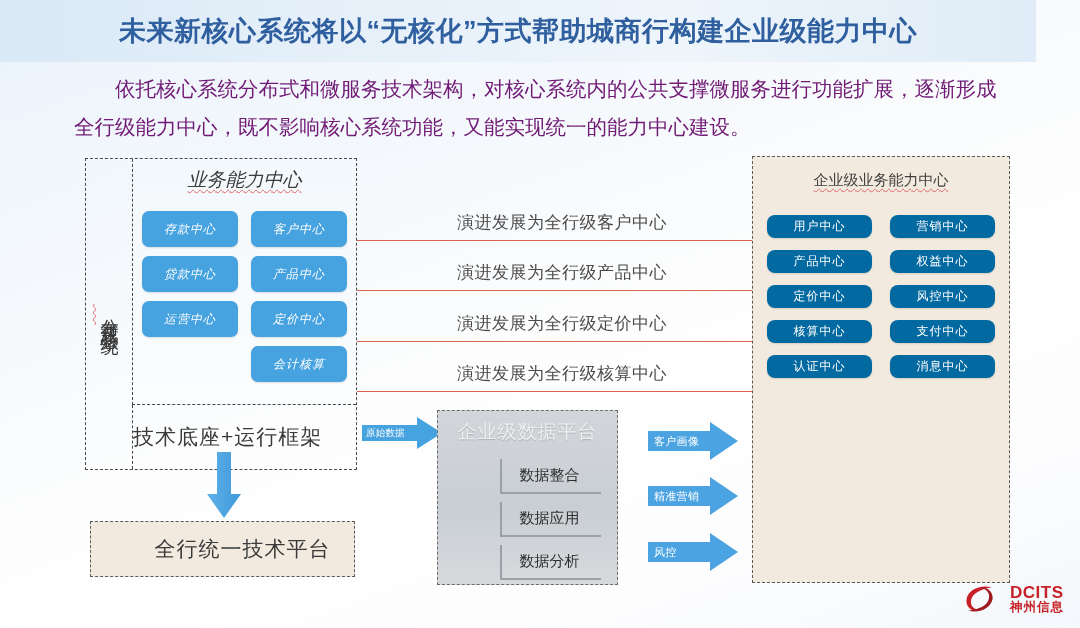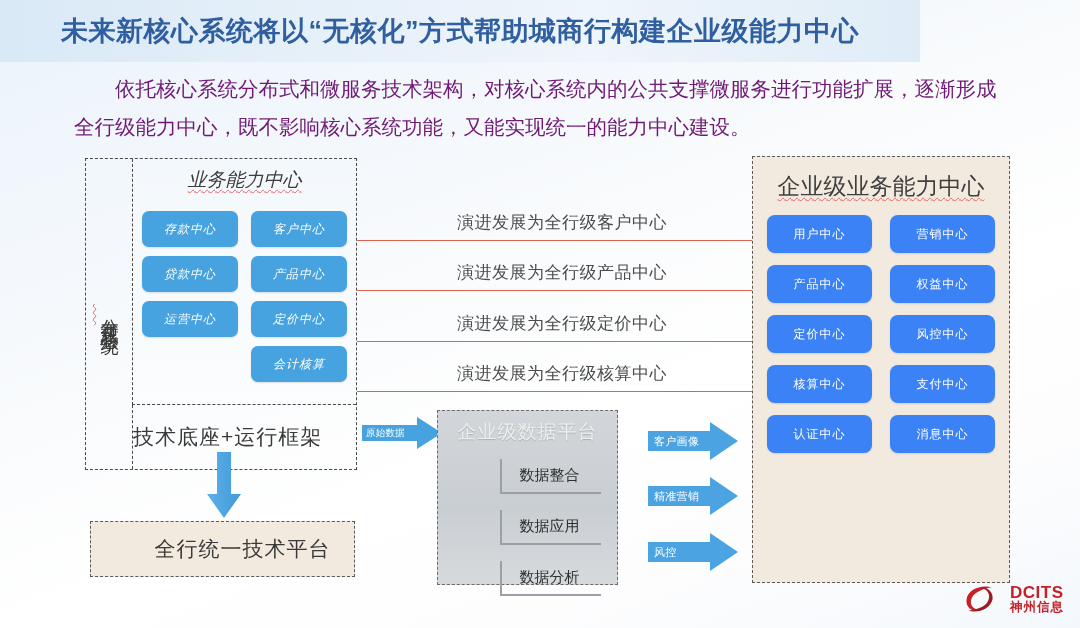--- a/index.html
+++ b/index.html
@@ -8,21 +8,21 @@
     font-family: "Liberation Sans", "DejaVu Sans", sans-serif;
     overflow: hidden;
   }
   body {
     position: relative;
     background: linear-gradient(160deg, #eaf3fb 0%, #f2f7fc 22%, #fbfcfd 48%, #ffffff 62%, #fdfdfe 80%, #f4f8fc 100%);
   }
 
   
   #title-band {
-    position: absolute; left: 0; top: 0; width: 920px; height: 62px;
+    position: absolute; left: 0; top: 0; width: 1036px; height: 62px;
     background: linear-gradient(90deg, #d9e9f6 0%, #e6f0f9 35%, #eef5fb 65%, #dfecf7 100%);
     display: flex; align-items: center; justify-content: center;
   }
   #title-band .title-text {
     font-size: 27px; font-weight: bold; color: #2f5f9e;
     letter-spacing: 0.5px; white-space: nowrap;
   }
 
   #subtitle {
     position: absolute; left: 74px; top: 70px; width: 936px;
@@ -127,47 +127,47 @@
   }
 
   
   #ent-center {
     position: absolute; left: 752px; top: 156px; width: 258px; height: 427px;
     border: 1.5px dashed #5a5a5a;
     background: #f2eade;
   }
   #ent-center .panel-title {
     position: absolute; left: 0; right: 0; top: 14px;
-    text-align: center; font-size: 23px; color: #3f3f3f;
+    text-align: center; font-size: 15px; color: #3f3f3f;
     text-decoration: underline;
     text-decoration-color: #e06666;
     text-decoration-style: wavy;
     text-decoration-thickness: 1px;
     text-underline-offset: 3px;
   }
   .green-grid {
     position: absolute; left: 14px; right: 14px; top: 58px;
     display: grid; grid-template-columns: 1fr 1fr; gap: 12px 18px;
   }
-  .chip.green { background: #3b82f6; height: 38px; border-radius: 8px; }
+  .chip.green { background: #0369a1; height: 23px; border-radius: 8px; }
 
   
   #data-platform {
     position: absolute; left: 437px; top: 410px; width: 181px; height: 175px;
     border: 1.5px dashed #6b6b6b;
     background: linear-gradient(180deg,#d2d6da 0%, #c9ced3 55%, #d6dadd 100%);
   }
   #data-platform .dp-title {
     position: absolute; left: 0; right: 0; top: 8px; text-align: center;
     font-size: 19px; color: #efefef; letter-spacing: 1px;
     text-shadow: 0 1px 1px rgba(0,0,0,0.18);
   }
   .dp-items { position: absolute; left: 62px; top: 48px; right: 16px; }
   .dp-item {
-    height: 35px; margin-bottom: 16px;
+    height: 35px; margin-bottom: 8px;
     border-left: 2.5px solid #9aa0a6;
     border-bottom: 2.5px solid #9aa0a6;
     display: flex; align-items: center; justify-content: center;
     font-size: 15px; color: #2f2f2f;
     padding-right: 4px;
   }
 
   
   #raw-data-arrow {
     position: absolute; left: 362px; top: 417px; width: 80px; height: 32px;

